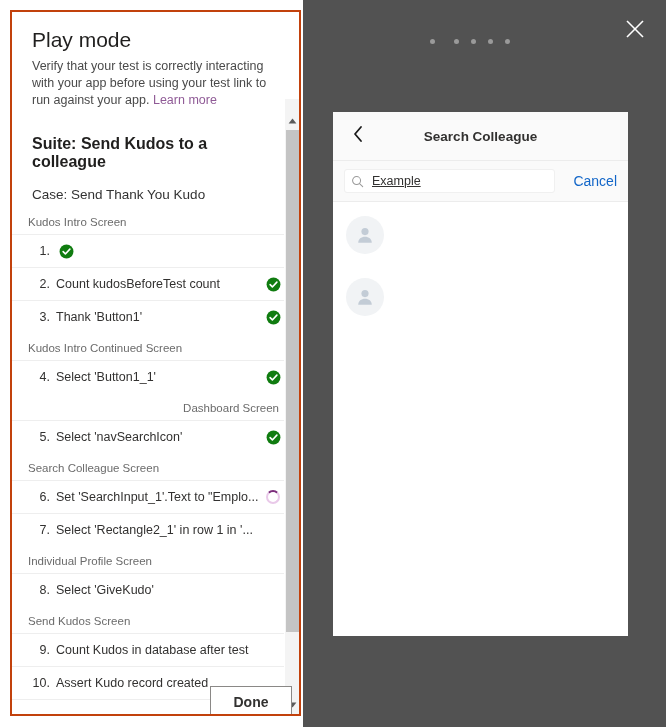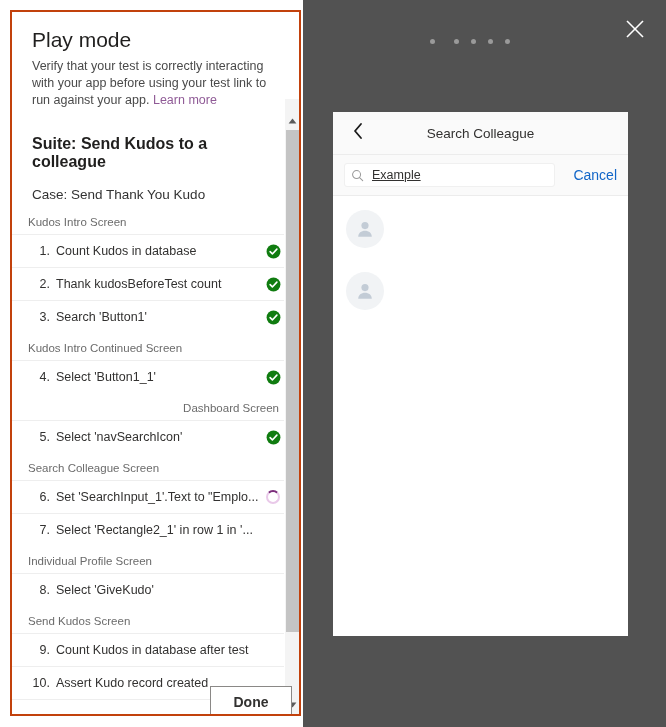--- a/index.html
+++ b/index.html
@@ -53,25 +53,26 @@
   
   .app-preview {
     position: absolute;
     left: 333px; top: 112px;
     width: 295px; height: 524px;
     background: #ffffff;
     overflow: hidden;
   }
   .app-header {
     position: relative;
-    height: 43px;
+    height: 49px;
     background: #fafafa;
     border-bottom: 1px solid #ececec;
     display: flex;
     align-items: center;
+    font-weight: bold;
   }
   .back-chevron {
     position: absolute;
     left: 12px; top: 0; bottom: 0;
     width: 26px;
     display: flex; align-items: center; justify-content: center;
     cursor: pointer;
   }
   .app-title {
     width: 100%;
@@ -332,41 +333,40 @@
     </div>
 
     <div class="suite-title">Suite: Send Kudos to a colleague</div>
     <div class="case-title">Case: Send Thank You Kudo</div>
 
     <div class="steps">
 
       <div class="screen-group-label">Kudos Intro Screen</div>
       <div class="step-row">
         <span class="step-num">1.</span>
-        <span class="step-text">Count Kudos in database</span>
         <span class="step-status">
           <svg width="15" height="15" viewBox="0 0 16 16">
             <circle cx="8" cy="8" r="7.4" fill="#107c10"></circle>
             <polyline points="4.4,8.2 6.8,10.6 11.6,5.5" fill="none" stroke="#ffffff" stroke-width="1.7" stroke-linecap="round" stroke-linejoin="round"></polyline>
           </svg>
         </span>
       </div>
       <div class="step-row">
         <span class="step-num">2.</span>
-        <span class="step-text">Thank kudosBeforeTest count</span>
+        <span class="step-text">Count kudosBeforeTest count</span>
         <span class="step-status">
           <svg width="15" height="15" viewBox="0 0 16 16">
             <circle cx="8" cy="8" r="7.4" fill="#107c10"></circle>
             <polyline points="4.4,8.2 6.8,10.6 11.6,5.5" fill="none" stroke="#ffffff" stroke-width="1.7" stroke-linecap="round" stroke-linejoin="round"></polyline>
           </svg>
         </span>
       </div>
       <div class="step-row">
         <span class="step-num">3.</span>
-        <span class="step-text">Search 'Button1'</span>
+        <span class="step-text">Thank 'Button1'</span>
         <span class="step-status">
           <svg width="15" height="15" viewBox="0 0 16 16">
             <circle cx="8" cy="8" r="7.4" fill="#107c10"></circle>
             <polyline points="4.4,8.2 6.8,10.6 11.6,5.5" fill="none" stroke="#ffffff" stroke-width="1.7" stroke-linecap="round" stroke-linejoin="round"></polyline>
           </svg>
         </span>
       </div>
 
       <div class="screen-group-label" style="padding-top:9px;">Kudos Intro Continued Screen</div>
       <div class="step-row">

